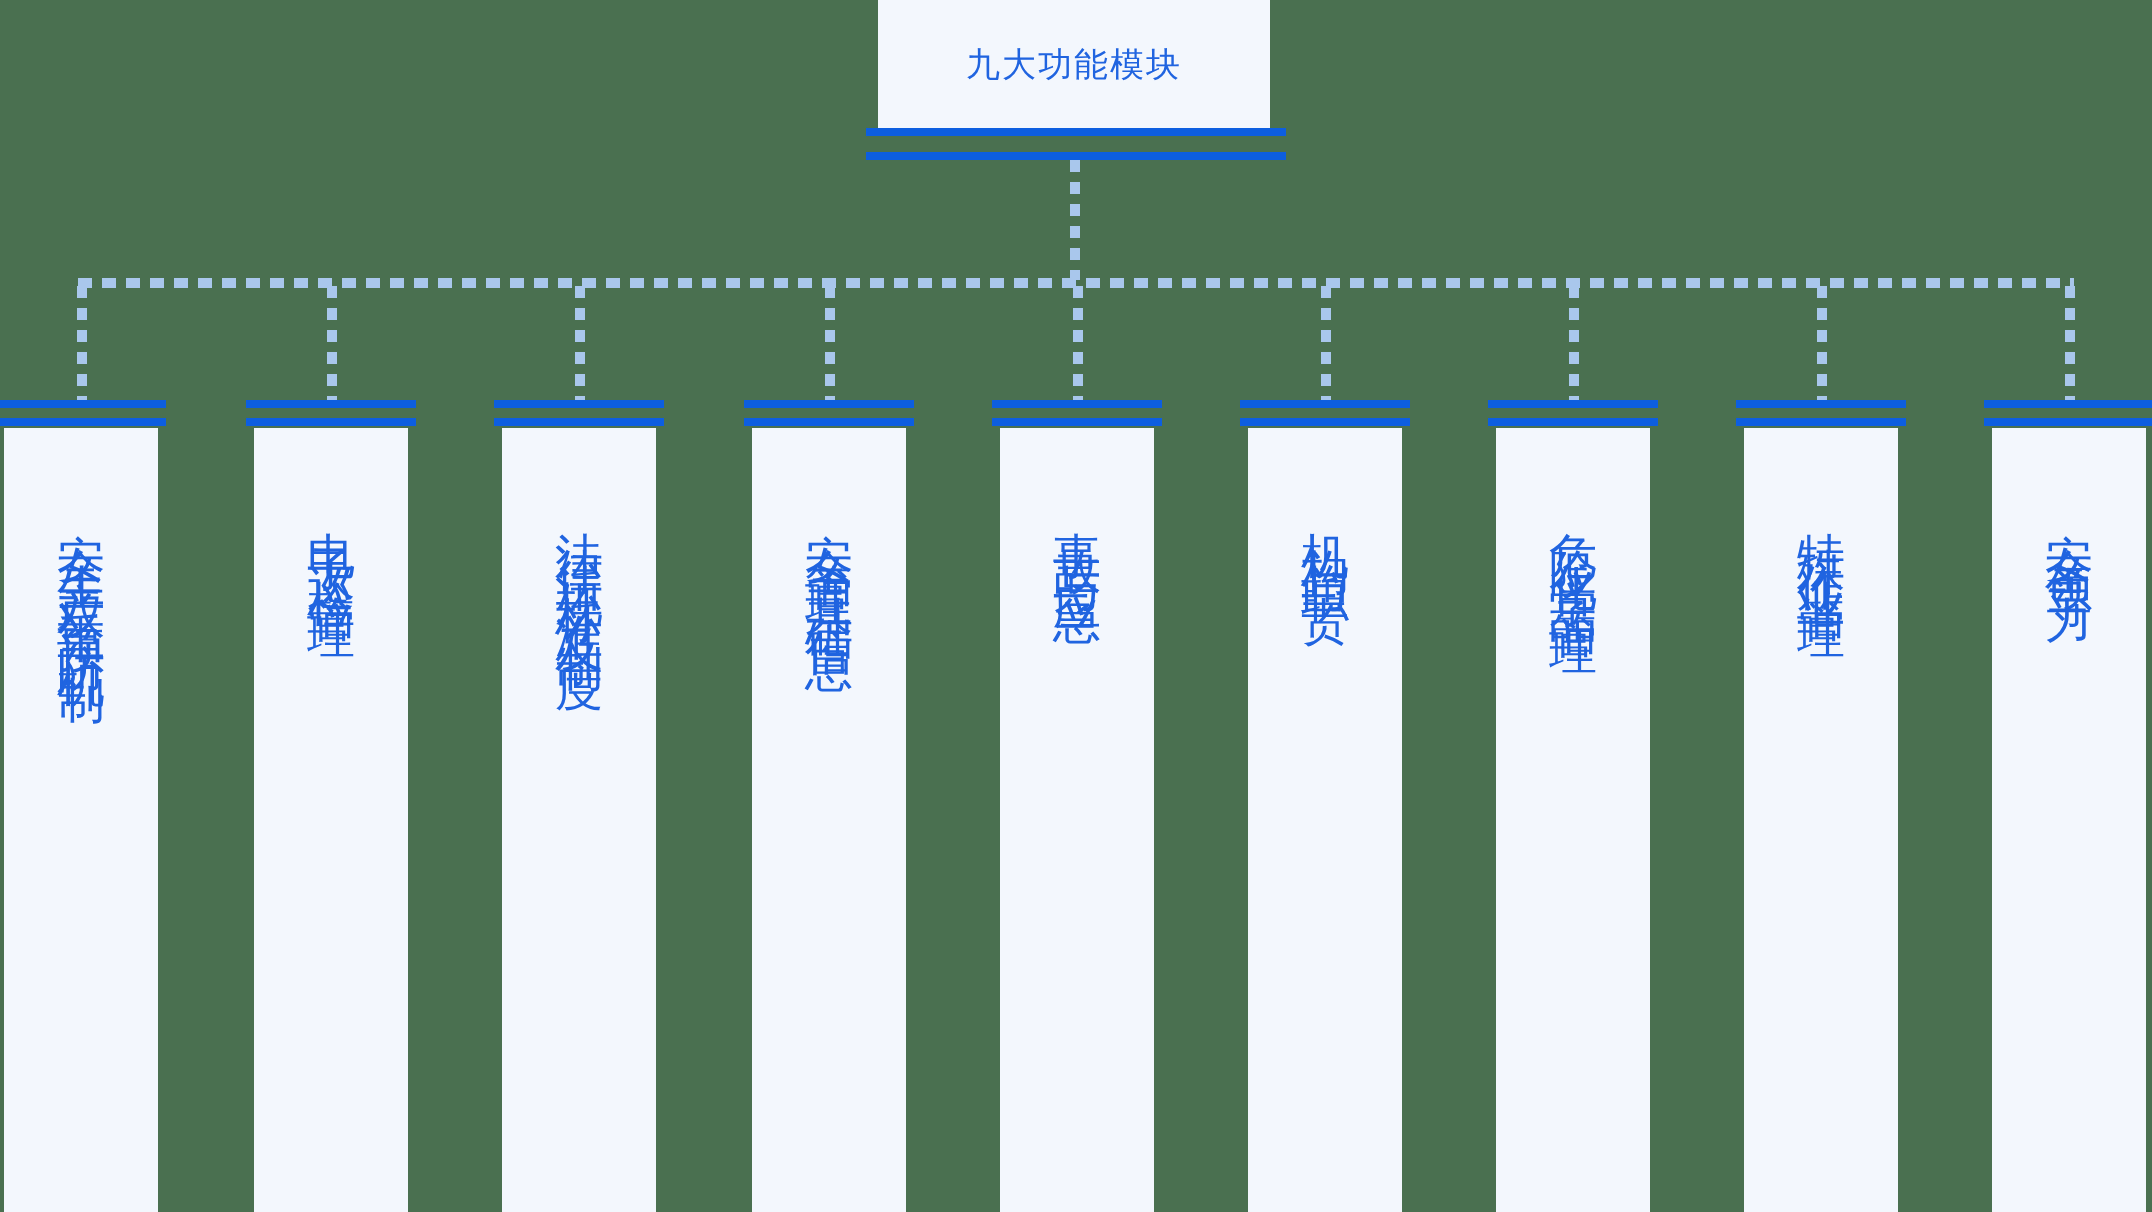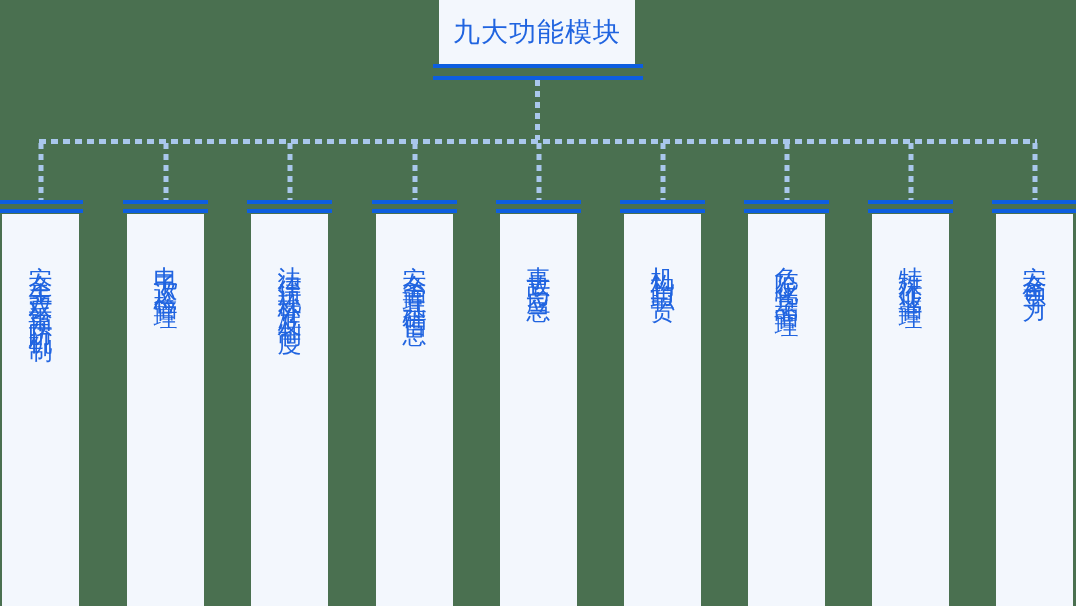--- a/index.html
+++ b/index.html
@@ -12,21 +12,21 @@
     font-family: "DejaVu Sans", sans-serif;
   }
 
   
   .root-box {
     position: absolute;
     left: 439px; top: 0;
     width: 196px; height: 64px;
     background: var(--panel, #f3f7fd);
     display: flex; align-items: center; justify-content: center;
-    font-size: 27px;
+    font-size: 17px;
     font-weight: 500;
     color: var(--ink, #2064e0);
     letter-spacing: 1px;
   }
   .root-underline {
     position: absolute;
     left: 433px;
     width: 210px; height: 4px;
     background: var(--line, #0d5ee0);
   }

